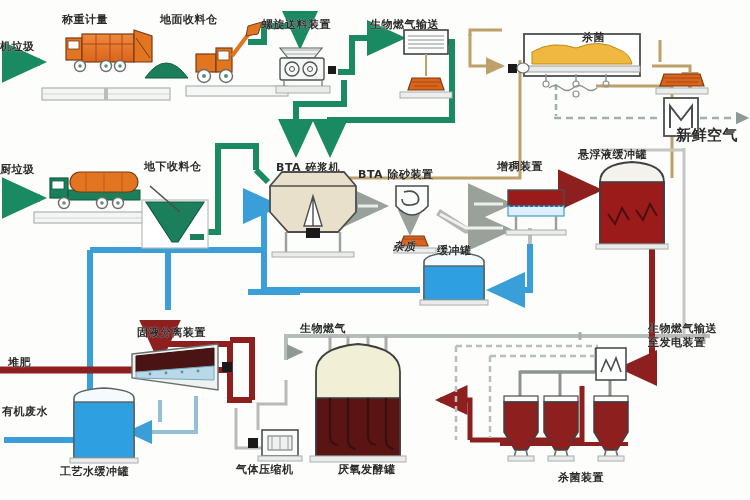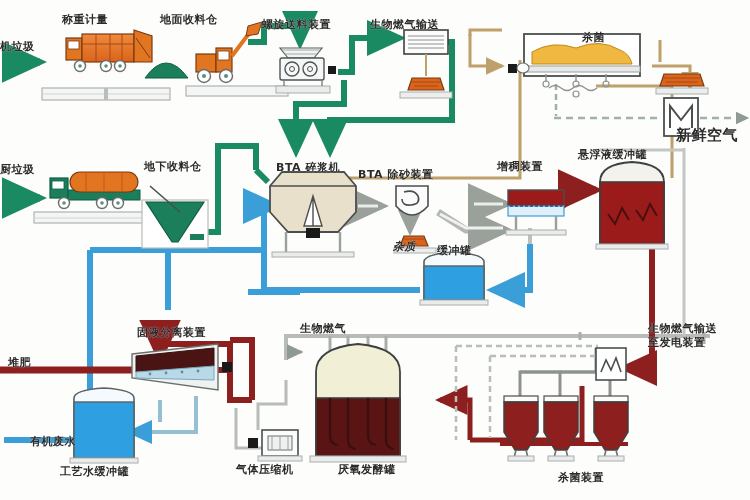--- a/index.html
+++ b/index.html
@@ -389,21 +389,21 @@
   <div class="lbl" style="left:144px;top:160px;">地下收料仓</div>
   <div class="lbl" style="left:276px;top:133px;margin-top:28px;">BTA 碎浆机</div>
   <div class="lbl" style="left:358px;top:168px;">BTA 除砂装置</div>
   <div class="lbl" style="left:393px;top:240px;font-style:italic;">杂质</div>
   <div class="lbl" style="left:497px;top:160px;">增稠装置</div>
   <div class="lbl" style="left:578px;top:148px;">悬浮液缓冲罐</div>
   <div class="lbl" style="left:437px;top:244px;">缓冲罐</div>
   <div class="lbl" style="left:137px;top:326px;">固液分离装置</div>
   <div class="lbl" style="left:300px;top:322px;">生物燃气</div>
   <div class="lbl" style="left:8px;  top:356px;">堆肥</div>
-  <div class="lbl" style="left:2px;  top:435px;margin-left:28px;">有机废水</div>
+  <div class="lbl" style="left:2px;  top:405px;">有机废水</div>
   <div class="lbl" style="left:60px; top:465px;">工艺水缓冲罐</div>
   <div class="lbl" style="left:236px;top:463px;">气体压缩机</div>
   <div class="lbl" style="left:338px;top:463px;">厌氧发酵罐</div>
   <div class="lbl" style="left:558px;top:459px;margin-top:12px;">杀菌装置</div>
   <div class="lbl two-line" style="left:648px;top:322px;">
     <div>生物燃气输送</div>
     <div>至发电装置</div>
   </div>
 
 </div>

